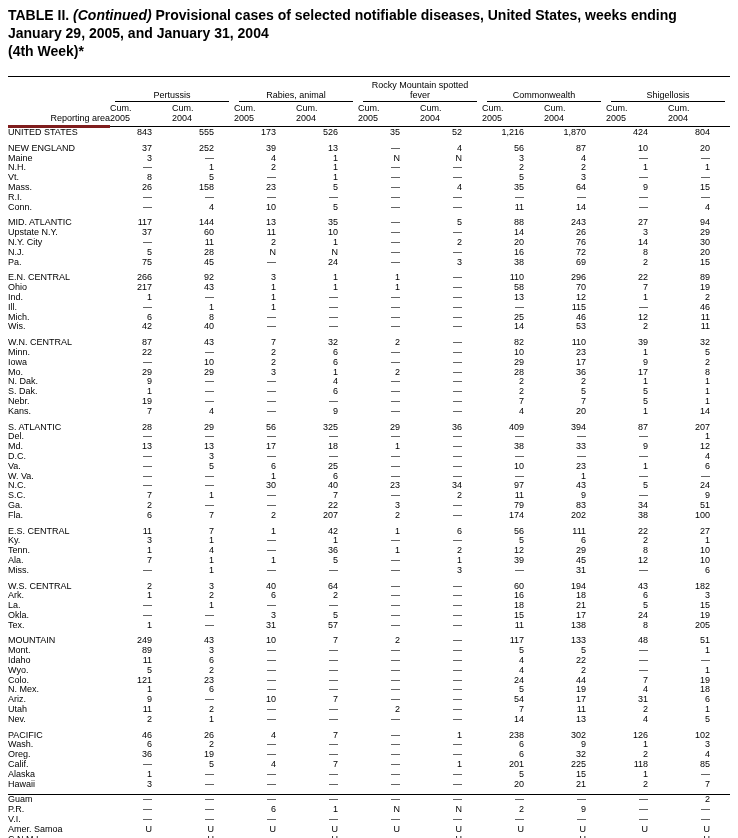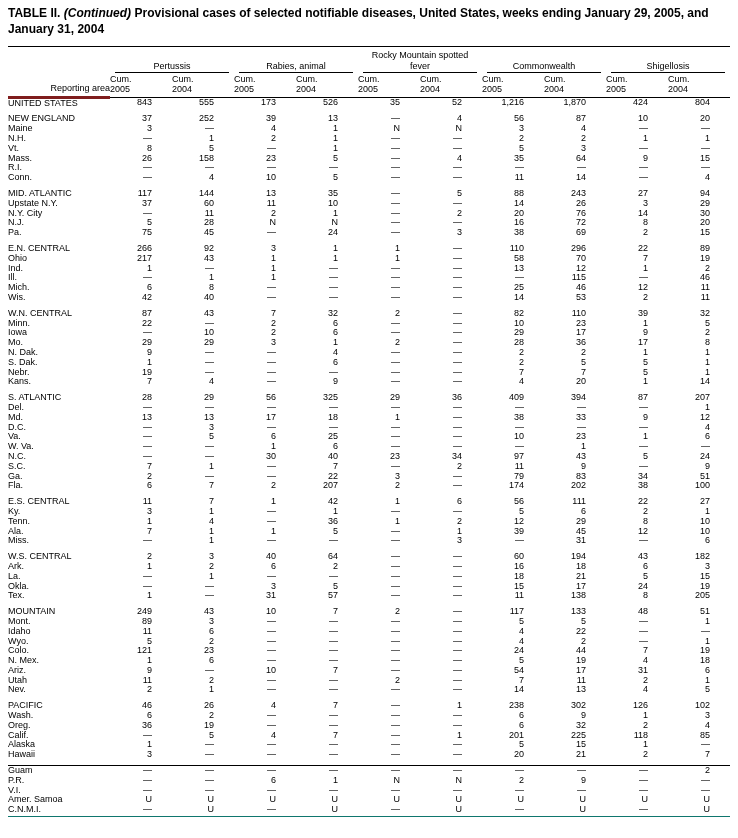--- a/index.html
+++ b/index.html
@@ -1,21 +1,21 @@
 <!DOCTYPE html>
 <html><head>
 <meta charset="utf-8">
 <style>
   html,body{margin:0;padding:0;background:#fff;}
   body{
     width:738px;height:838px;overflow:hidden;
     font-family:"Liberation Sans",sans-serif;color:#000;
   }
   .page{padding:6px 8px 0 8px;}
-  .title{font-size:12px;font-weight:bold;line-height:1.3;width:722px;margin-bottom:9px;}
+  .title{font-size:14px;font-weight:bold;line-height:1.3;width:722px;margin-bottom:15px;}
   .title .it{font-style:italic;}
   table{border-collapse:collapse;table-layout:fixed;width:722px;}
   th,td{padding:0;font-size:9px;}
   col.c-area{width:102px;}
   col.c-num{width:62px;}
   thead th{font-weight:normal;vertical-align:bottom;line-height:1.15;margin-top:24px;}
   tr.ghead th{border-top:1px solid #000;padding-top:3px;}
   th.area-head{border-bottom:3px solid #7f1d1d;text-align:right;vertical-align:bottom;padding-bottom:2px;}
   .glabel{display:block;border-bottom:1px solid #000;margin:0 5px;padding-bottom:1px;text-align:center;}
   th.sub{border-bottom:1px solid #000;text-align:left;padding:2px 0 2px 0;line-height:1.1;}
@@ -33,20 +33,21 @@
 <body>
 
 <div class="page">
 
   <div class="title">
     <div>
       <span>TABLE II.</span>
       <span class="it">(Continued)</span>
       <span>Provisional cases of selected notifiable diseases, United States, weeks ending January 29, 2005, and January 31, 2004</span>
     </div>
+    <div>(4th Week)*</div>
   </div>
 
   <table>
     <colgroup>
       <col class="c-area">
       <col class="c-num">
         <col class="c-num">
       <col class="c-num">
         <col class="c-num">
       <col class="c-num">

